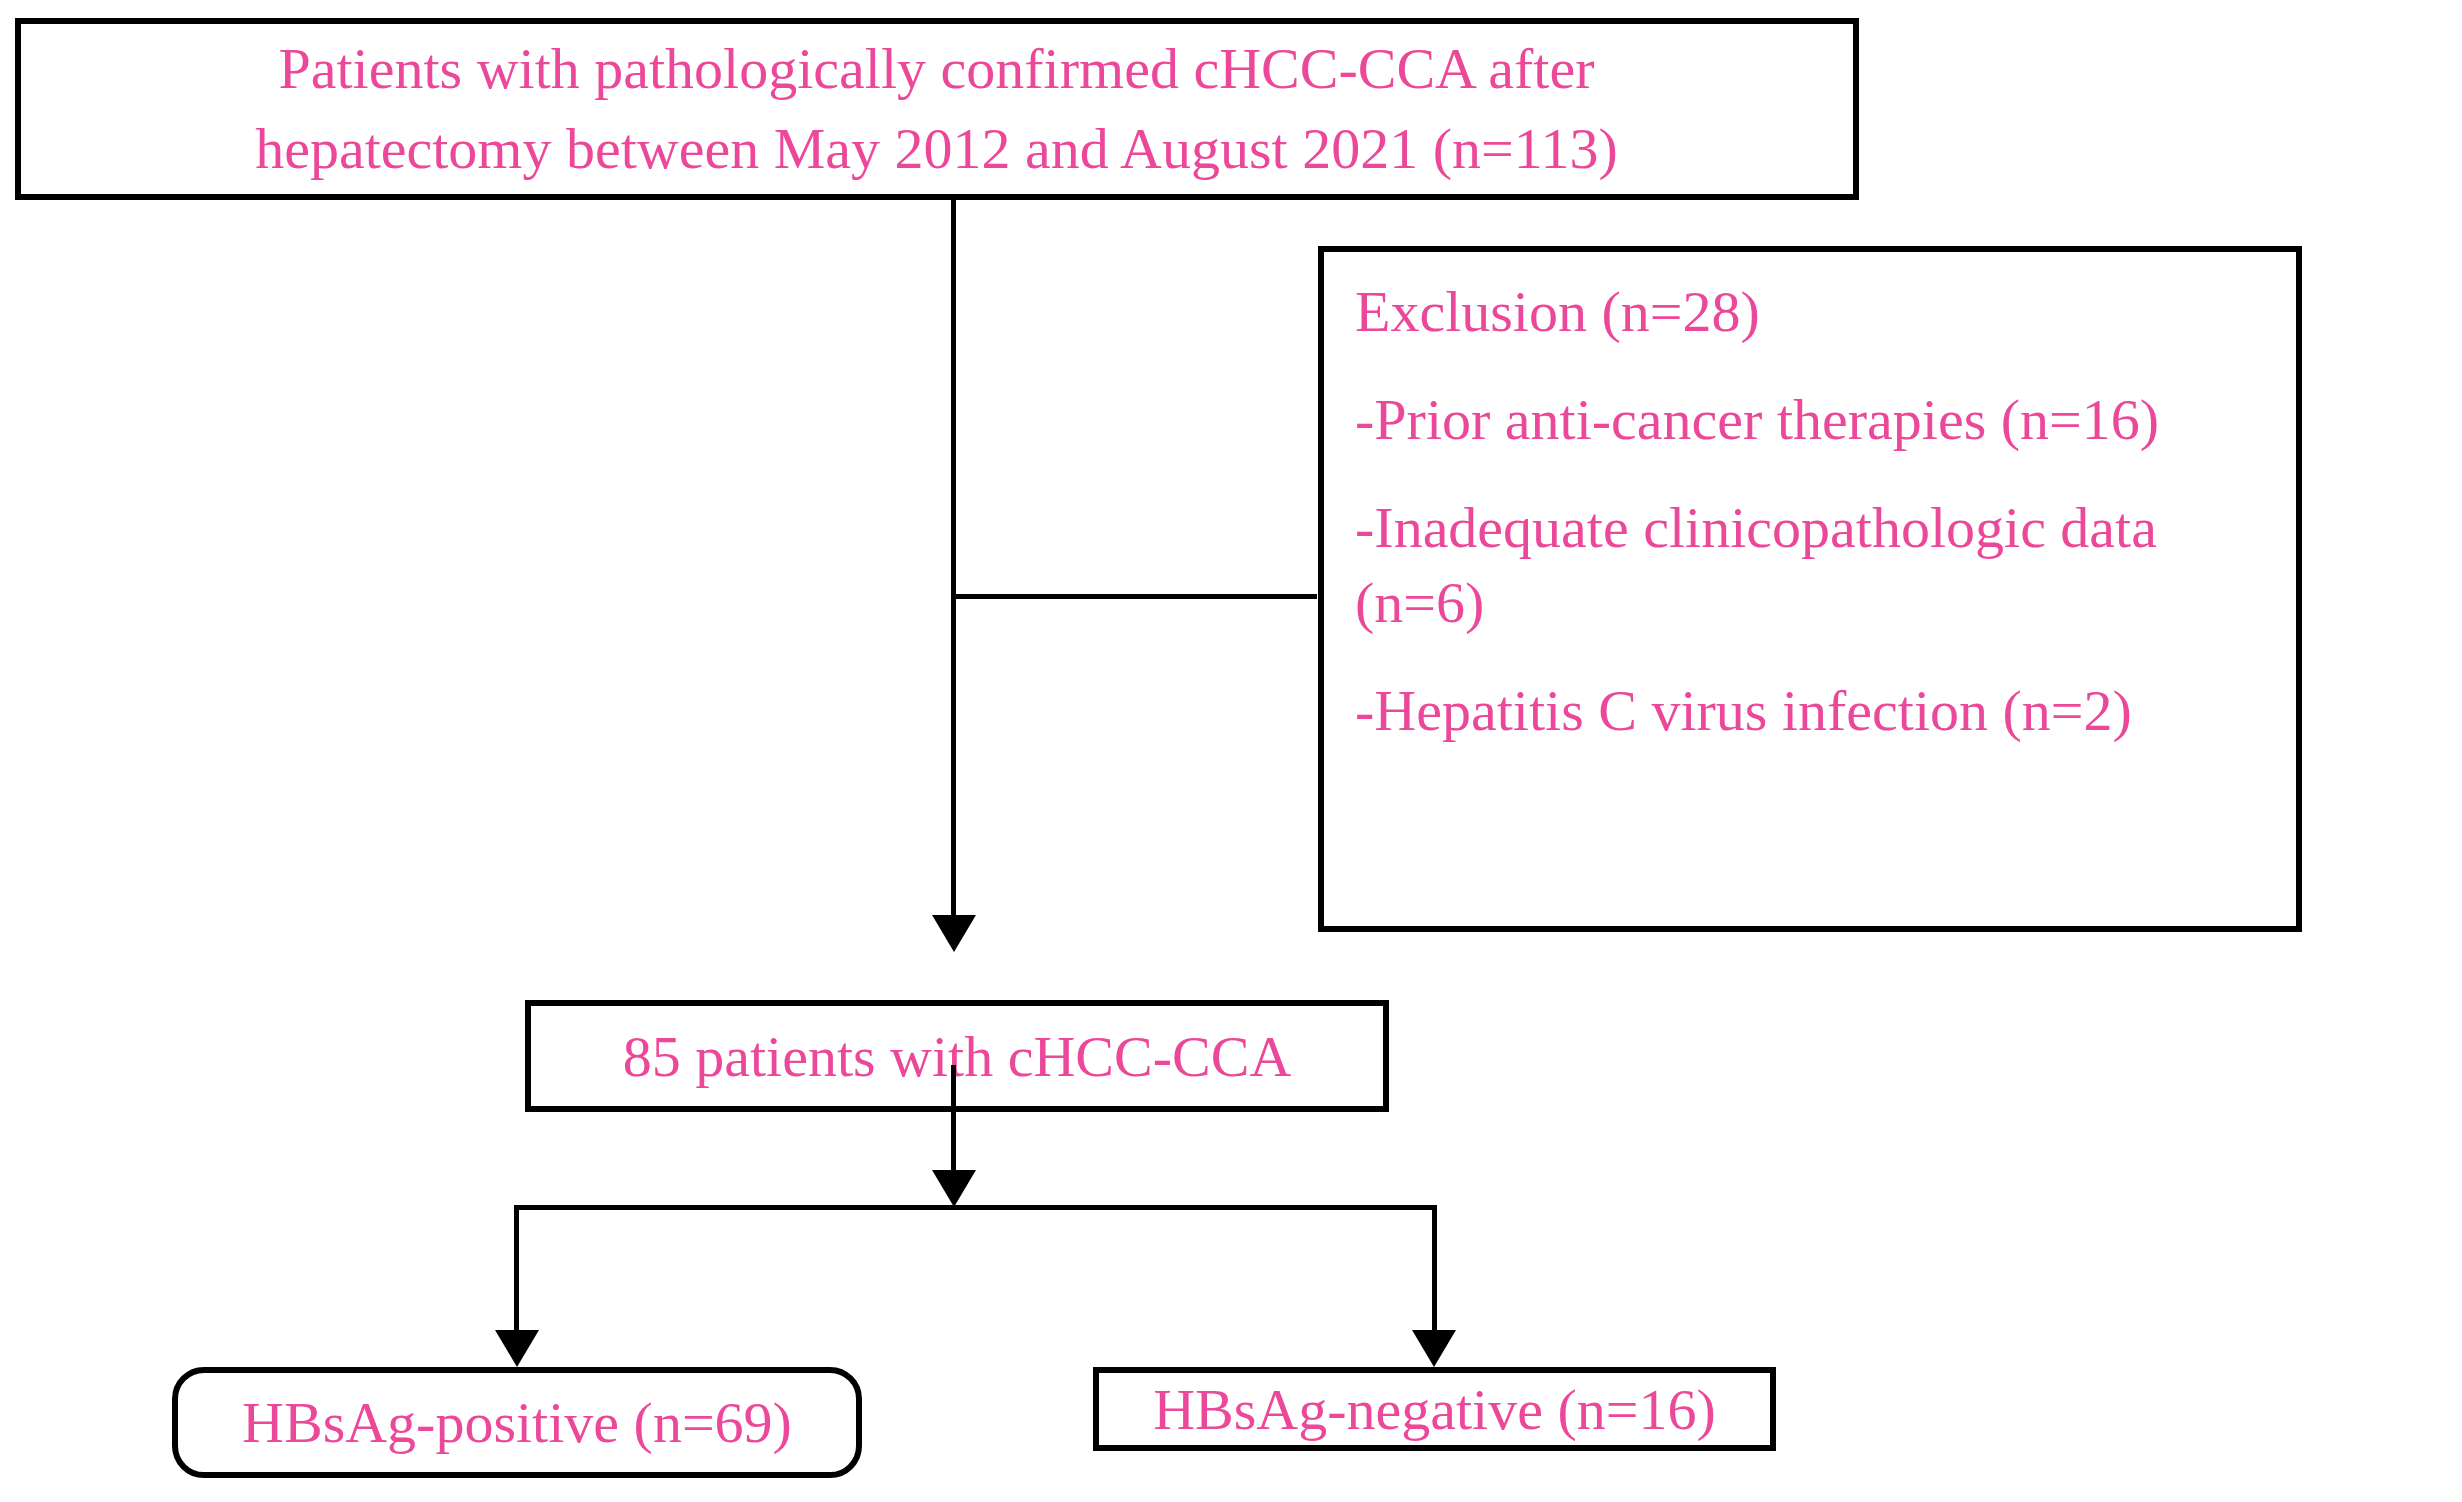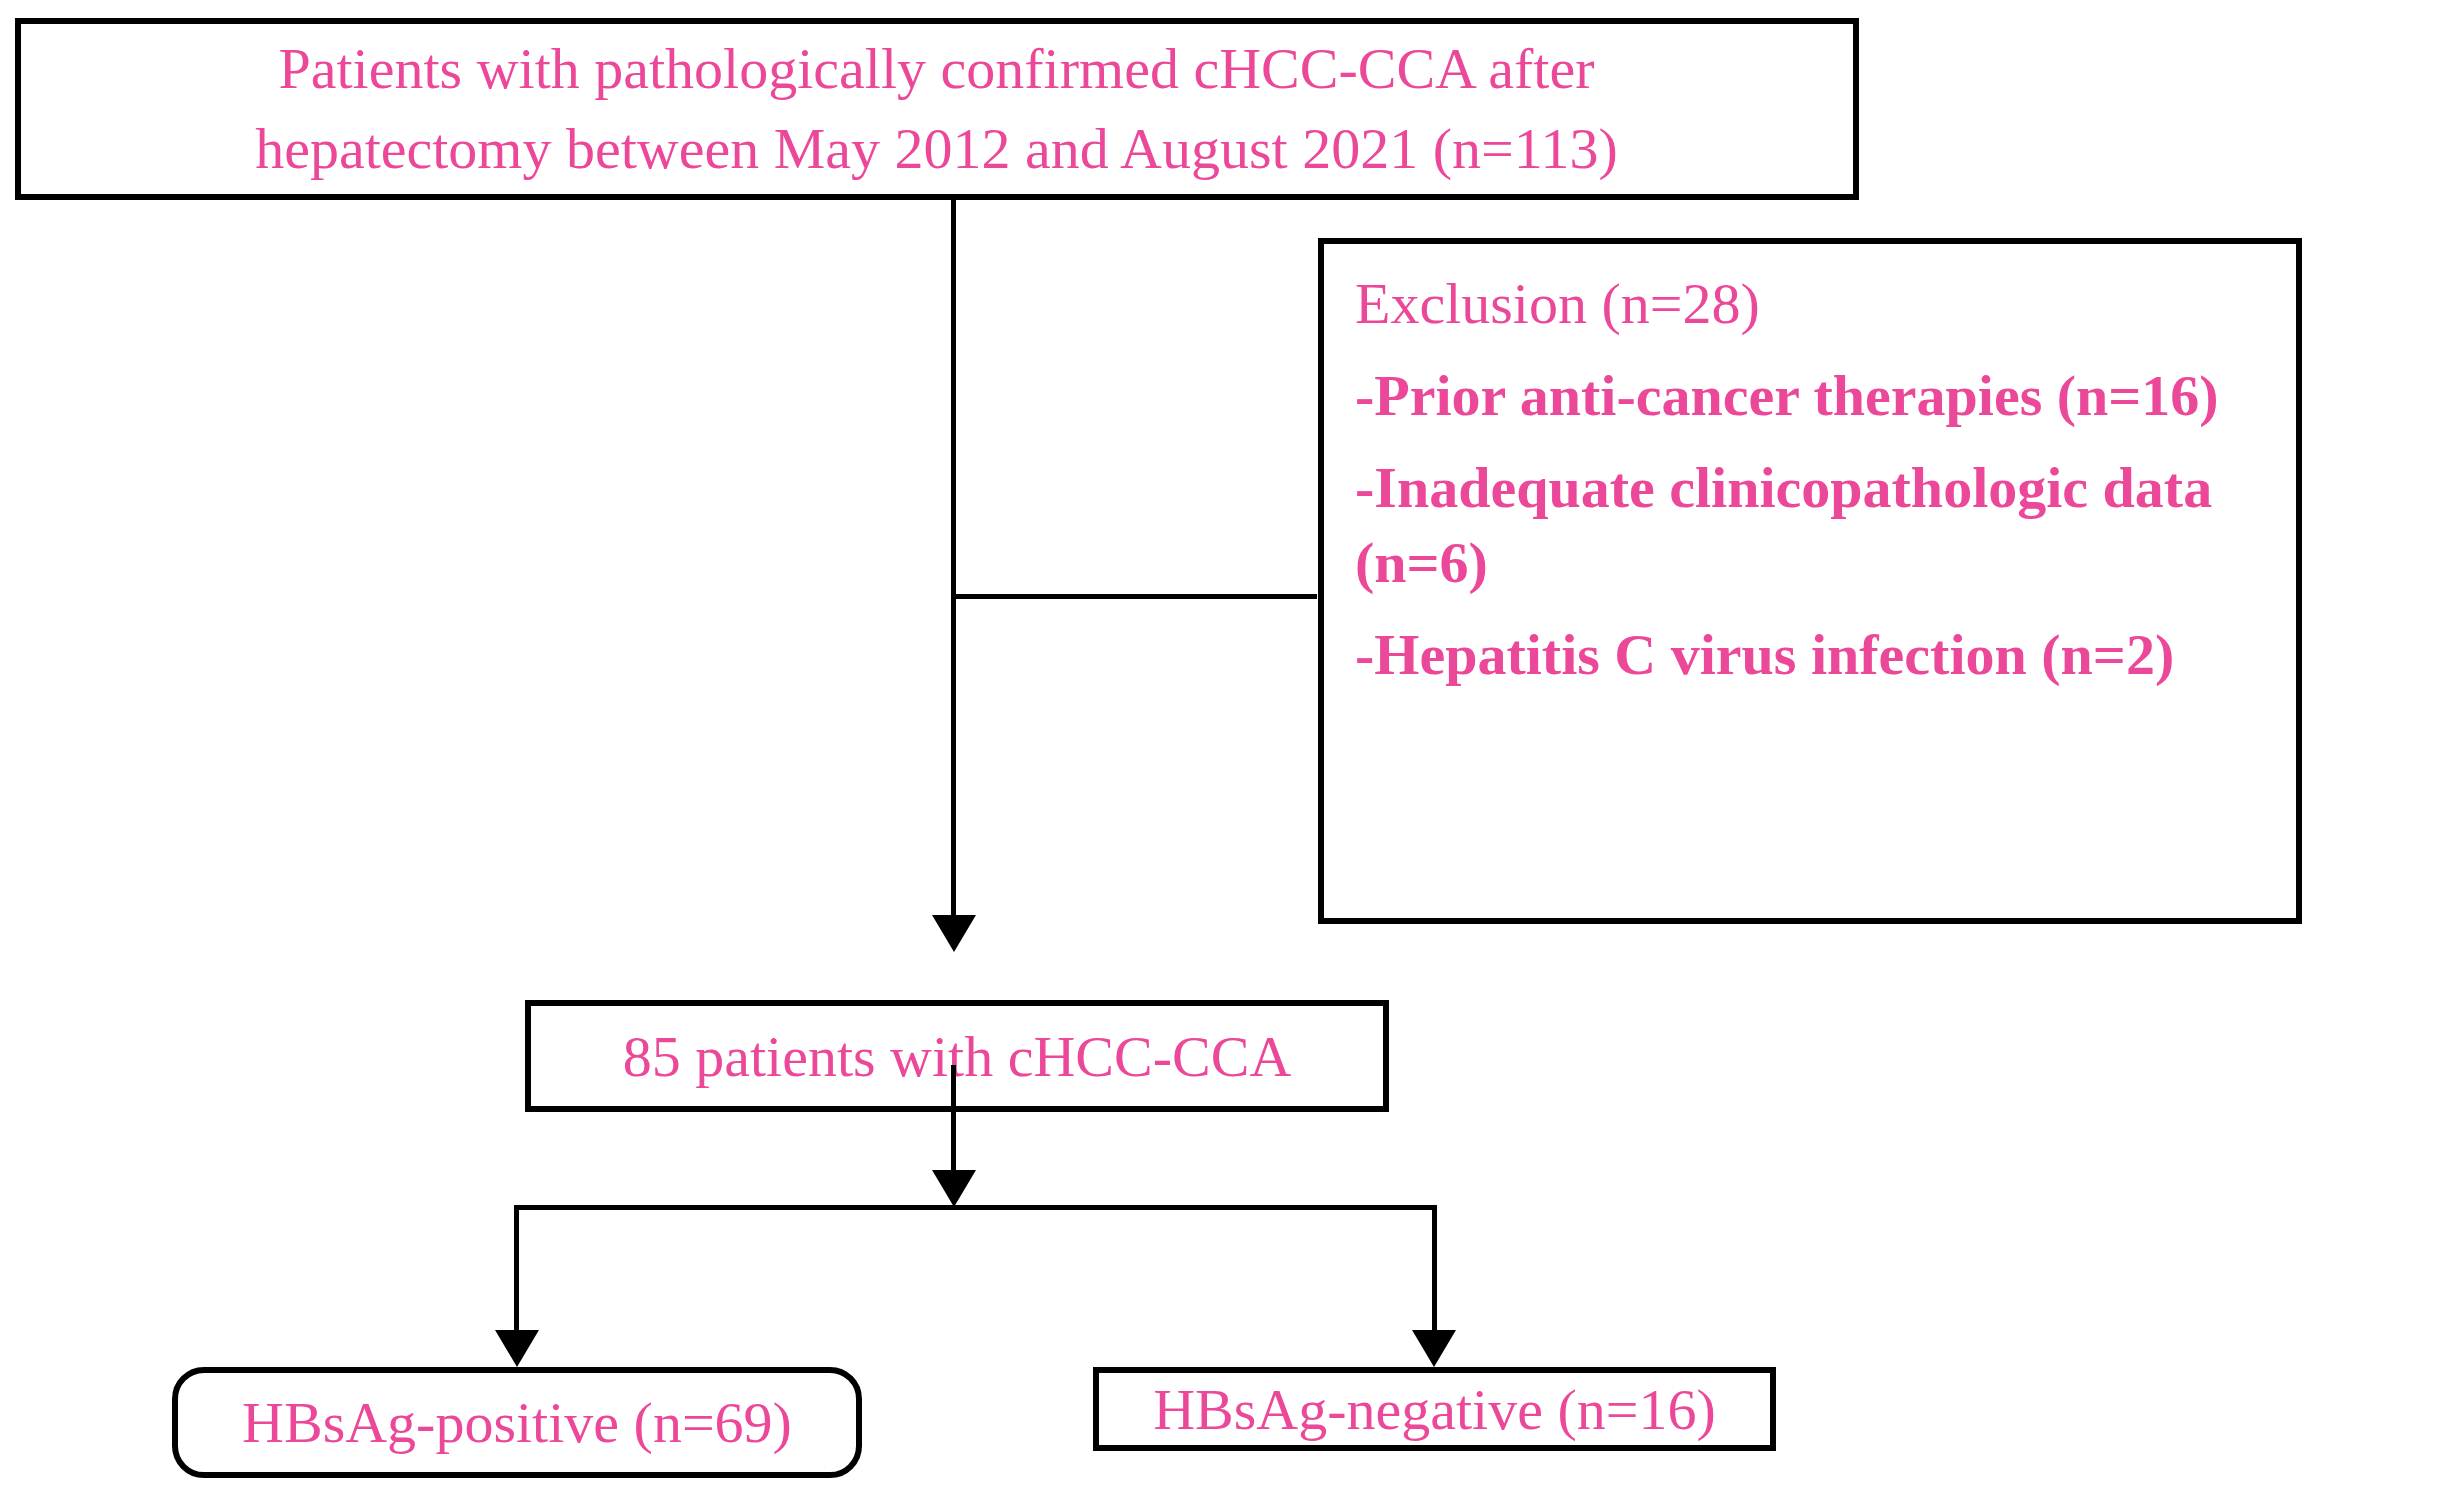--- a/index.html
+++ b/index.html
@@ -43,25 +43,25 @@
     height: 0;
     border-left: 22px solid transparent;
     border-right: 22px solid transparent;
     border-top: 37px solid #000000;
   }
   
   #top-box { left: 14.5px; top: 18px; width: 1844px; height: 182px; }
   #top-box .tline { line-height: 80px; }
   
   #exclusion-box {
-    left: 1318px; top: 238px; width: 984px; height: 686px;
+    left: 1318px; top: 246px; width: 984px; height: 686px;
     padding: 22px 8.5px 8.5px 31px;
   }
   #exclusion-box p { margin: 0; line-height: 75px; }
-  #exclusion-box p.excl-item { margin-top: 17px; font-weight: bold; }
+  #exclusion-box p.excl-item { margin-top: 33px; }
   
   #included-box { left: 525px; top: 1000px; width: 864px; height: 112px; }
   
   #pos-box { left: 172px; top: 1367px; width: 690px; height: 111px; border-radius: 32px; }
   #neg-box { left: 1093px; top: 1367px; width: 683px; height: 84px; }
   
   #v1      { left: 951px; top: 200px;  width: 5.1px;    height: 718px; }
   #arrow1  { left: 932px; top: 915px; }
   #branch-h{ left: 951px; top: 594px;  width: 366px;  height: 5.1px; }
   #v2      { left: 951px; top: 1065px; width: 5.1px;    height: 107px; }

